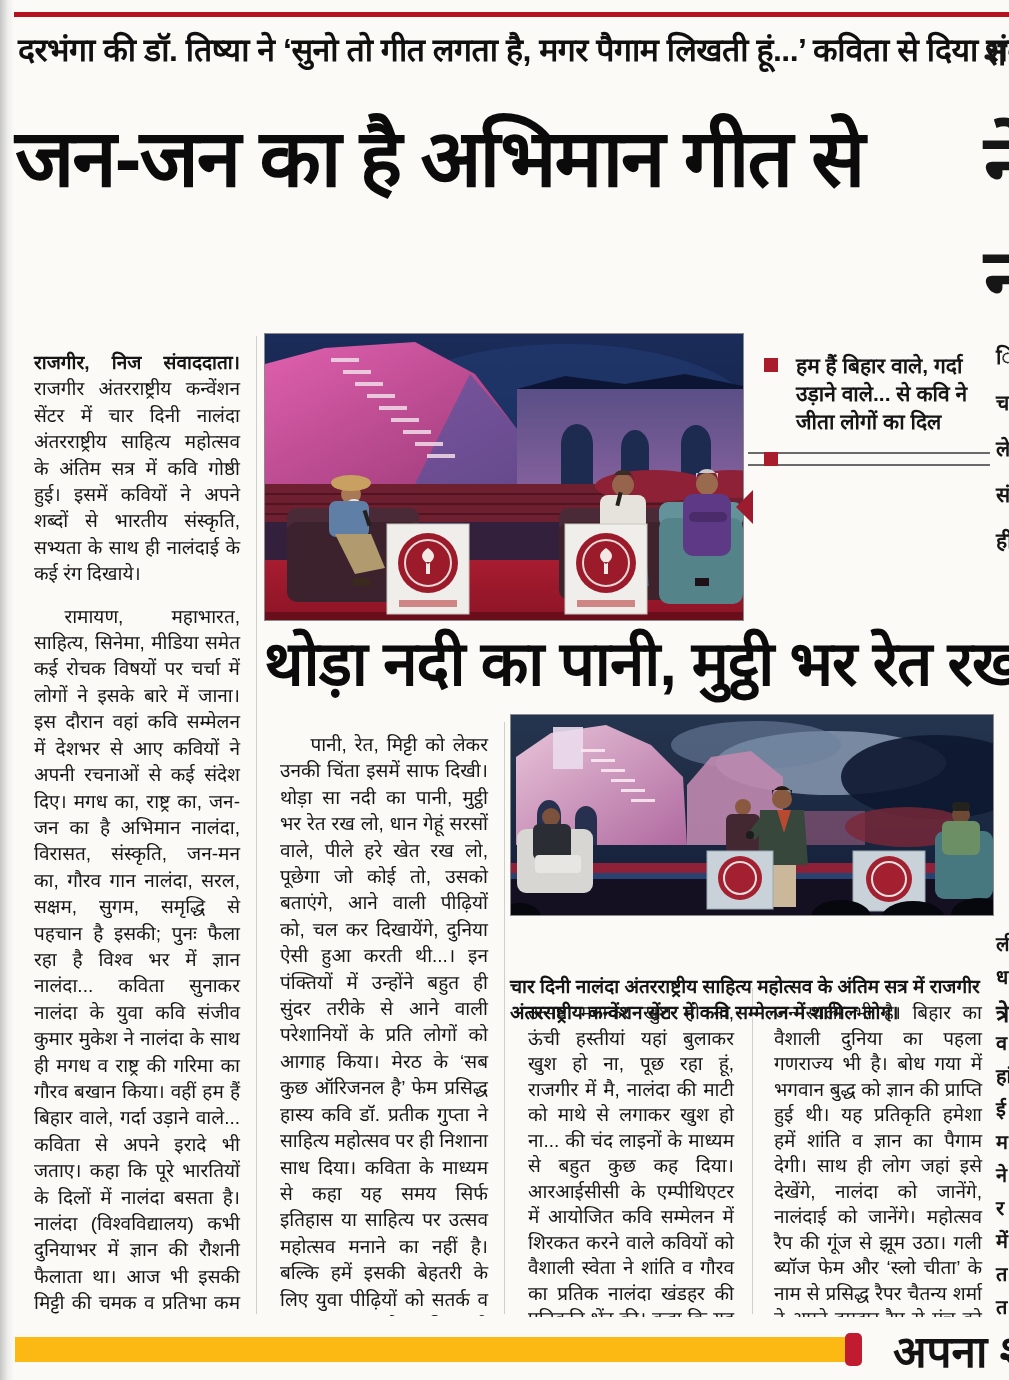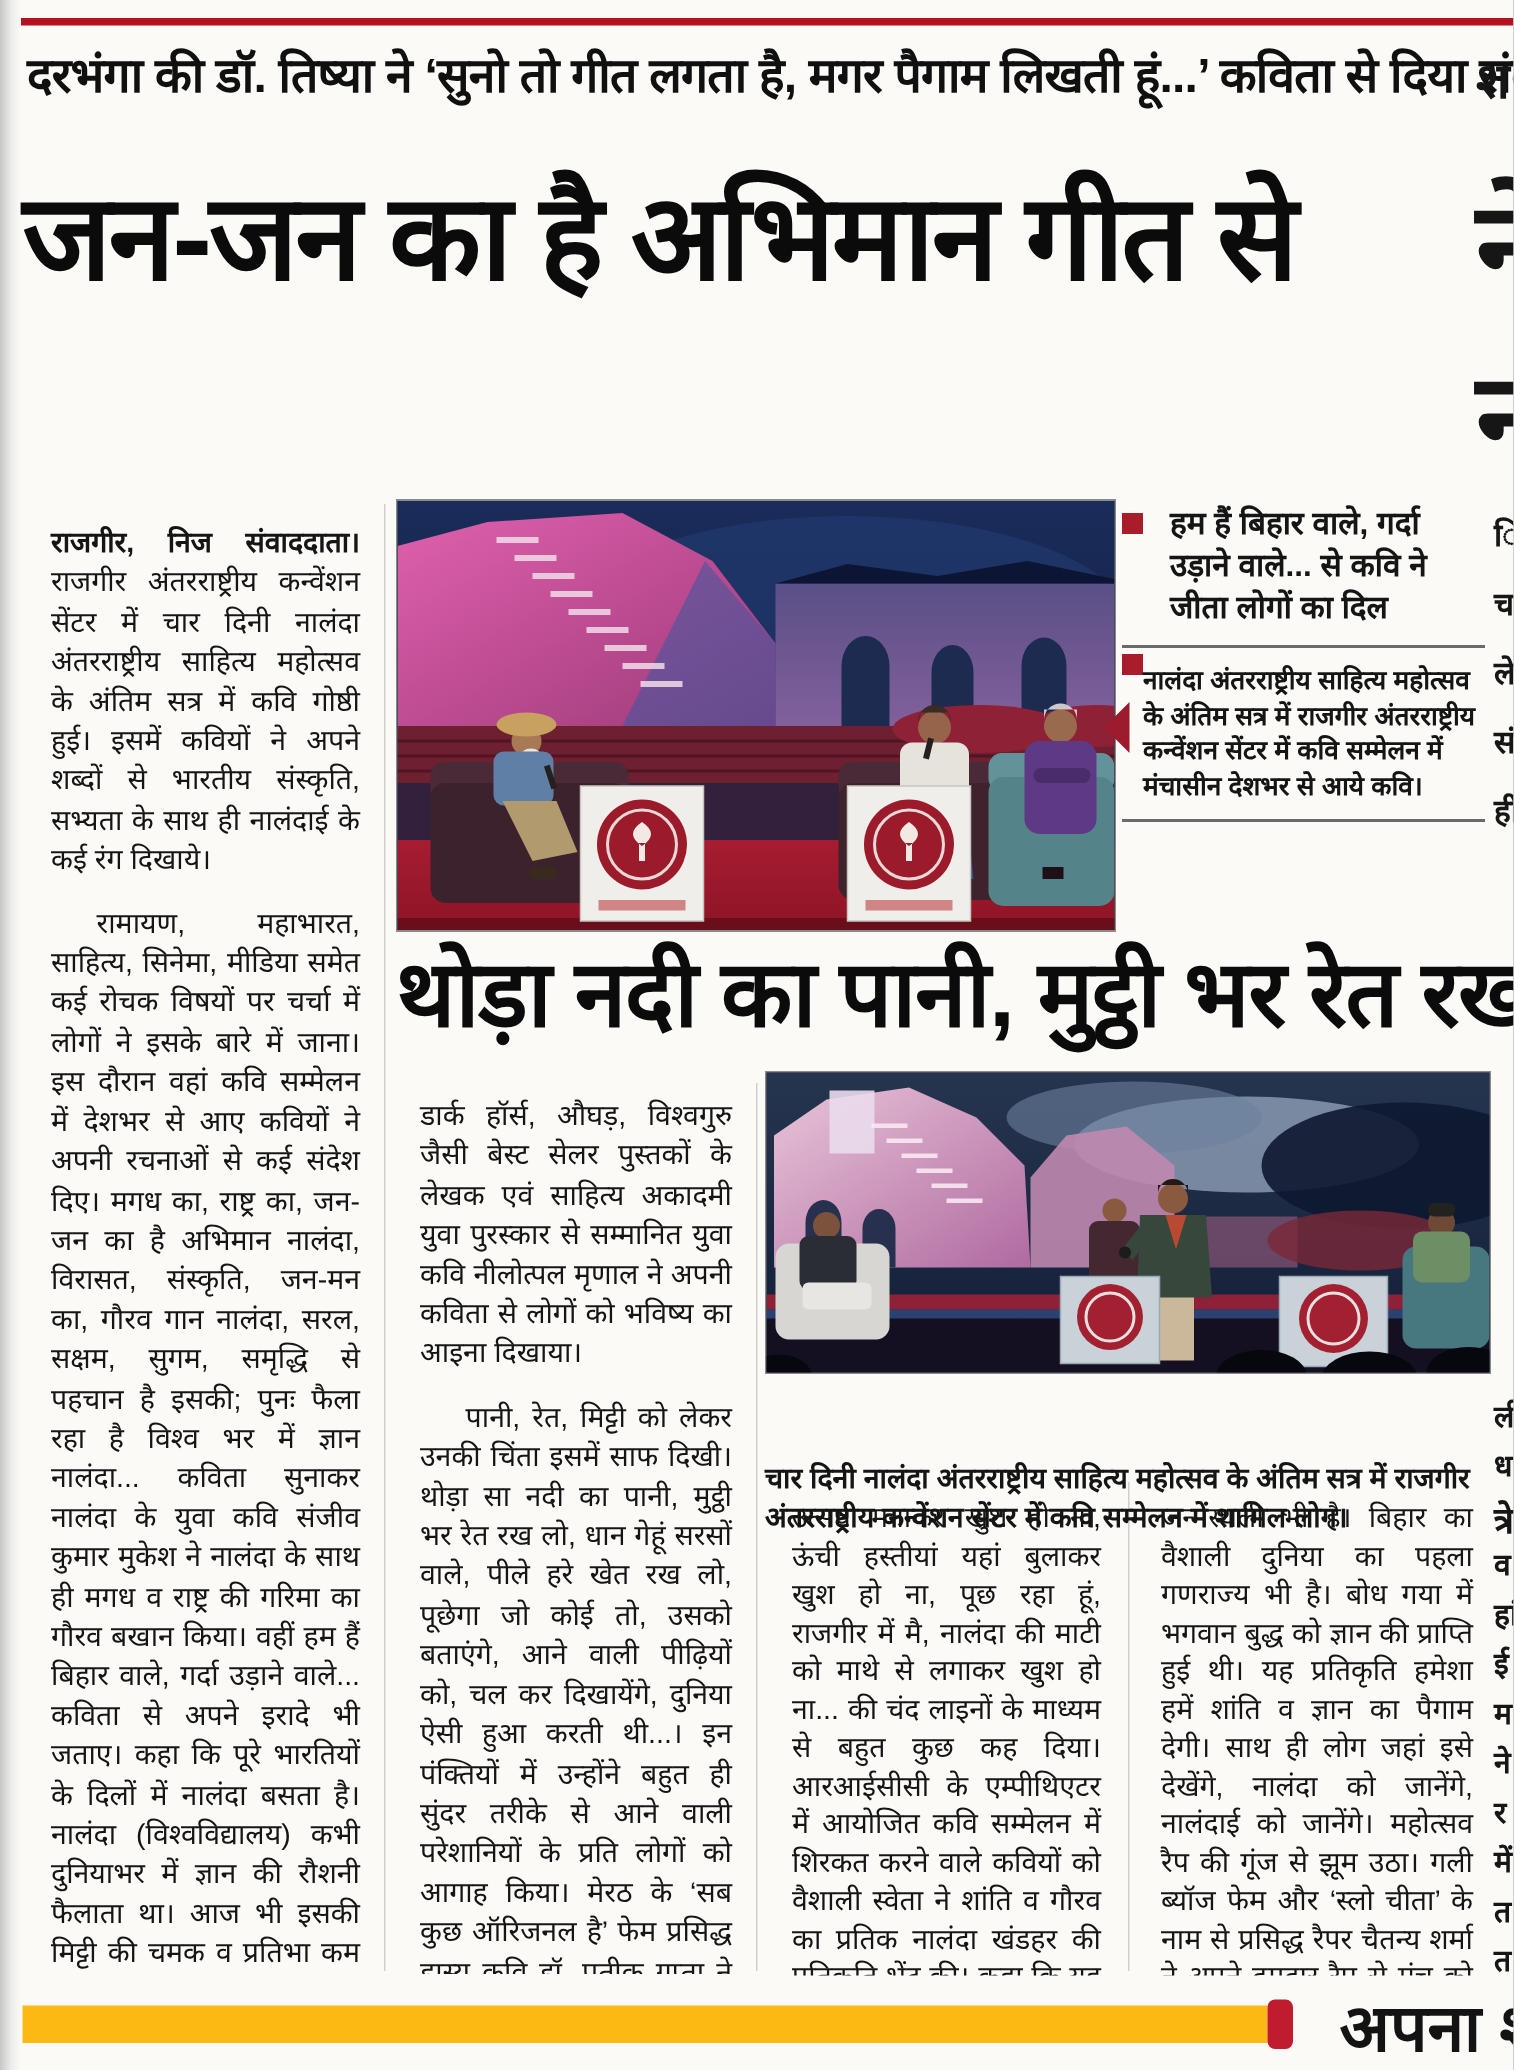--- a/index.html
+++ b/index.html
@@ -25,21 +25,21 @@
   .bodytext p.first{text-indent:0;}
   .dateline{font-weight:700;}
 
   .col-a1{position:absolute;left:18px;top:334px;width:238px;height:982px;}
 
   .photo{position:absolute;border:1px solid #8a8a8a;background:#101a33;overflow:hidden;}
   .photo1{left:264px;top:333px;width:478px;height:286px;}
   .photo2{left:510px;top:714px;width:482px;height:200px;}
 
   .right-panel{position:absolute;left:748px;top:336px;width:242px;}
-  .bullets{list-style:none;margin:0;padding:0;font-size:21px;font-weight:700;line-height:28px;}
+  .bullets{list-style:none;margin:16px;padding:0;font-size:21px;font-weight:700;line-height:28px;}
   .bullets li{position:relative;padding-left:32px;margin-bottom:10px;text-align:left;}
   .sq{position:absolute;left:0;top:6px;width:14px;height:14px;background:#a81c2c;display:inline-block;}
   .divider{border:none;border-top:2px solid #6a6a6a;margin:10px 0;}
   .caption1{position:relative;padding-left:14px;font-size:17.5px;font-weight:700;line-height:23.5px;text-align:left;}
   .cap-arrow{position:absolute;left:-12px;top:26px;width:0;height:0;
     border-top:17px solid transparent;border-bottom:17px solid transparent;border-right:17px solid #9c1b2c;}
   .headline2{position:absolute;left:264px;top:630px;width:745px;
     font-size:62px;font-weight:900;letter-spacing:-1px;line-height:1.1;white-space:nowrap;color:#0b0b0b;}
   .caption2{position:absolute;left:510px;top:974px;width:496px;
     font-size:19px;font-weight:700;line-height:26px;text-align:left;}
@@ -206,29 +206,27 @@
   </div>
 
   <div class="right-panel">
     <ul class="bullets">
       <li><span class="sq"></span><span>हम हैं बिहार वाले, गर्दा उड़ाने वाले... से कवि ने जीता लोगों का दिल</span></li>
       <li><span class="sq"></span></li>
     </ul>
     <hr class="divider">
     <div class="caption1">
       <span class="cap-arrow"></span>
-      <span>नालंदा अंतरराष्ट्रीय साहित्य महोत्सव के अंतिम सत्र में राजगीर अंतरराष्ट्रीय कन्वेंशन सेंटर में कवि सम्मेलन में मंचासीन देशभर से आये कवि।</span>
     </div>
     <hr class="divider">
   </div>
 
   <div class="headline2">थोड़ा नदी का पानी, मुट्ठी भर रेत रख लो...</div>
 
   <div class="col-a2-1 bodytext">
-    <p class="first">डार्क हॉर्स, औघड़, विश्वगुरु जैसी बेस्ट सेलर पुस्तकों के लेखक एवं साहित्य अकादमी युवा पुरस्कार से सम्मानित युवा कवि नीलोत्पल मृणाल ने अपनी कविता से लोगों को भविष्य का आइना दिखाया।</p>
     <p>पानी, रेत, मिट्टी को लेकर उनकी चिंता इसमें साफ दिखी। थोड़ा सा नदी का पानी, मुट्ठी भर रेत रख लो, धान गेहूं सरसों वाले, पीले हरे खेत रख लो, पूछेगा जो कोई तो, उसको बताएंगे, आने वाली पीढ़ियों को, चल कर दिखायेंगे, दुनिया ऐसी हुआ करती थी...। इन पंक्तियों में उन्होंने बहुत ही सुंदर तरीके से आने वाली परेशानियों के प्रति लोगों को आगाह किया। मेरठ के ‘सब कुछ ऑरिजनल है’ फेम प्रसिद्ध हास्य कवि डॉ. प्रतीक गुप्ता ने साहित्य महोत्सव पर ही निशाना साध दिया। कविता के माध्यम से कहा यह समय सिर्फ इतिहास या साहित्य पर उत्सव महोत्सव मनाने का नहीं है। बल्कि हमें इसकी बेहतरी के लिए युवा पीढ़ियों को सतर्क व जागरूक करने की भी आवश्यकता है। उन्होंने साहित्यिक</p>
   </div>
 
   <div class="photo photo2">
     <svg width="482" height="200" viewBox="0 0 482 200">
       <defs>
         <linearGradient id="p2sky" x1="0" y1="0" x2="0" y2="1">
           <stop offset="0" stop-color="#26354f"></stop>
             <stop offset="1" stop-color="#121d36"></stop>
         </linearGradient>

